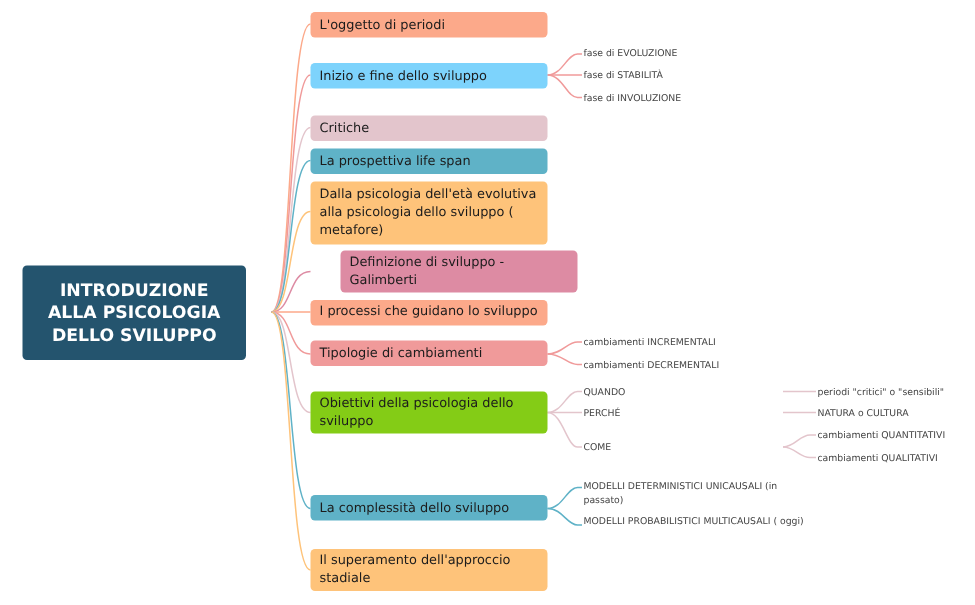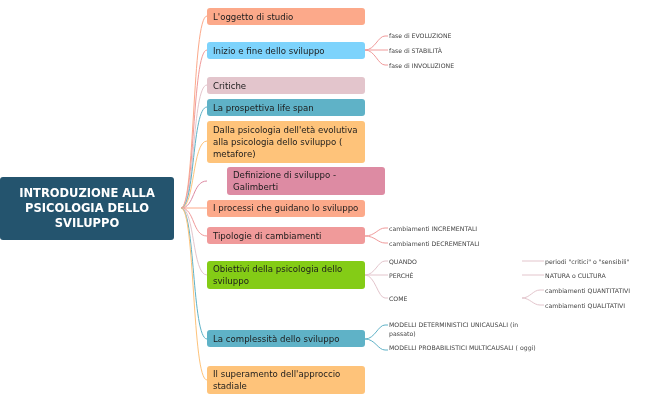--- a/index.html
+++ b/index.html
@@ -1,19 +1,19 @@
 <!DOCTYPE html>
 <html><head>
 <meta charset="utf-8">
 <style>
   html, body { margin:0; padding:0; background:#ffffff; }
   body { width:650px; height:403px; position:relative; overflow:hidden; font-family:"DejaVu Sans", sans-serif; }
   .lines { position:absolute; left:0; top:0; width:650px; height:403px; pointer-events:none; }
   .root {
-    position:absolute; left:0; top:177px; width:174px; height:63px;
+    position:absolute; left:15px; top:177px; width:149px; height:63px;
     background:#24546e; border-radius:3px; color:#fff;
     font-weight:bold; font-size:11.5px; line-height:15px; text-align:center;
     display:flex; align-items:center; justify-content:flex-end; box-sizing:border-box; padding:0 8px;
   }
   .node {
     position:absolute; left:207px; width:158px; box-sizing:border-box;
     border-radius:3px; padding:3px 6px; font-size:8.6px; line-height:12px; color:#1c1c1c;
     display:flex; align-items:center;
   }
   .leaf {
@@ -56,21 +56,21 @@
 
   <path d="M365 339 C375 339,378 325,385 325 L388 325" stroke="#5fb2c7"></path>
   <path d="M365 339 C375 339,378 350,385 350 L388 350" stroke="#5fb2c7"></path>
 </svg>
 
 <div class="root">
   <span>INTRODUZIONE ALLA PSICOLOGIA DELLO SVILUPPO</span>
 </div>
 
 <div class="node" style="top:8px;height:17px;background:#fca98a;">
-  <span>L'oggetto di studio</span>
+  <span>L'oggetto di periodi</span>
 </div>
 <div class="node" style="top:42px;height:17px;background:#7dd3fc;">
   <span>Inizio e fine dello sviluppo</span>
 </div>
 <div class="node" style="top:77px;height:17px;background:#e3c5cc;">
   <span>Critiche</span>
 </div>
 <div class="node" style="top:99px;height:17px;background:#5fb2c7;">
   <span>La prospettiva life span</span>
 </div>

